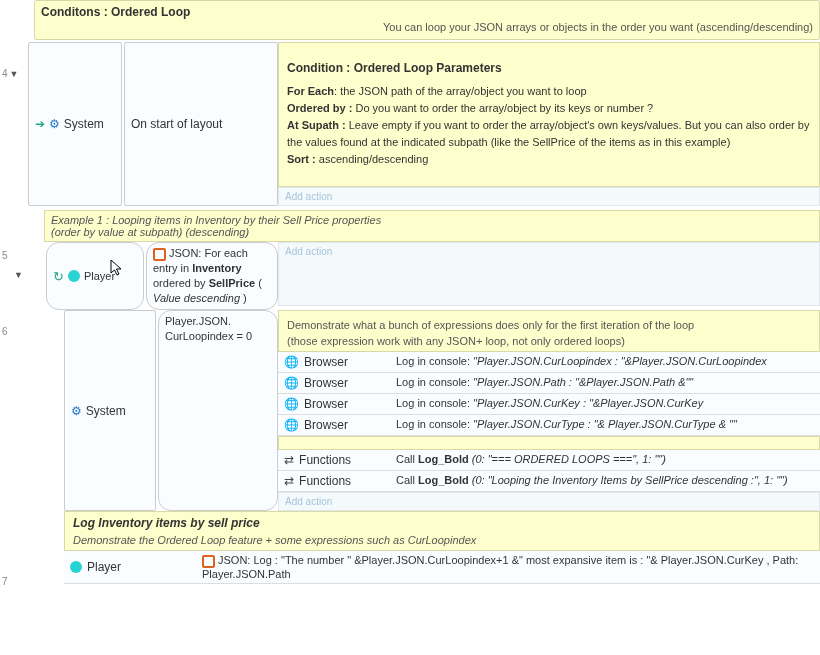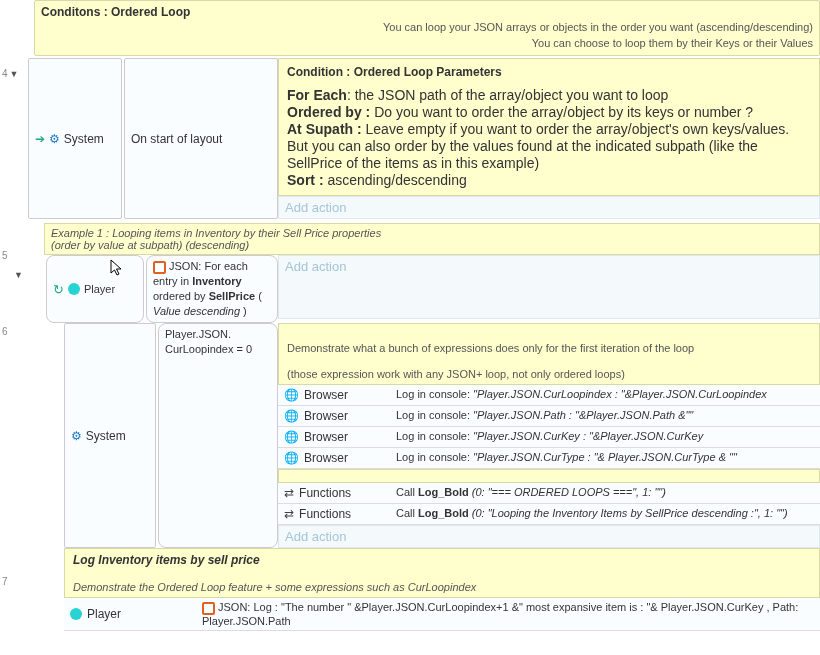--- a/index.html
+++ b/index.html
@@ -13,47 +13,47 @@
   .gutter-label { position: absolute; left: 2px; font-size: 10px; color: #888; display: flex; align-items: center; gap: 2px; }
   .caret { color: #555; font-size: 9px; }
 
   .content { margin-left: 28px; }
 
   .row { display: flex; align-items: stretch; }
   .left-col { width: 250px; flex-shrink: 0; }
   .right-col { flex: 1; }
 
   .obj-cell { border: 1px solid #ccc; border-radius: 2px; padding: 3px 6px; display: flex; align-items: center; gap: 4px; background: #fafdff; }
-  .obj-cell-small { border: 1px solid #ccc; border-radius: 8px; padding: 3px 6px; display: flex; align-items: flex-start; gap: 4px; background: #fafdff; font-size: 11px; }
+  .obj-cell-small { border: 1px solid #ccc; border-radius: 13px; padding: 3px 6px; display: flex; align-items: flex-start; gap: 4px; background: #fafdff; font-size: 11px; }
 
   .gear { color: #1e78c8; font-size: 12px; }
   .green-arrow { color: #2a8; font-size: 12px; }
   .loop-arrow { color: #2a8; font-size: 13px; }
   .teal-circle { width: 12px; height: 12px; background: #28d3d3; border-radius: 50%; display: inline-block; }
   .globe { color: #1e78c8; font-size: 12px; }
   .swap { color: #444; font-size: 12px; }
   .orange-box { width: 13px; height: 13px; border: 2px solid #e06020; border-radius: 2px; display: inline-block; }
 
-  .param-box { background: #ffffce; border: 1px solid #d9d9a8; padding: 6px 8px; }
+  .param-box { background: #ffffce; border: 1px solid #d9d9a8; padding: 18px 8px; }
   .param-title { font-weight: bold; margin-bottom: 8px; }
-  .param-line { font-size: 14px; line-height: 17px; color: #333; }
+  .param-line { font-size: 11px; line-height: 17px; color: #333; }
   .param-line b { font-weight: bold; }
 
-  .add-action { color: #a5c5d9; font-size: 13px; padding: 3px 6px; background: #f4f9fc; border: 1px solid #e0e8ee; }
+  .add-action { color: #a5c5d9; font-size: 10px; padding: 3px 6px; background: #f4f9fc; border: 1px solid #e0e8ee; }
 
   .example-box { background: #ffffce; border: 1px solid #d9d9a8; padding: 3px 6px; font-style: italic; color: #555; font-size: 11px; }
 
   .action-row { display: flex; border-bottom: 1px solid #ddd; background: #fafdff; }
   .action-icon-col { width: 112px; padding: 3px 6px; display: flex; align-items: center; gap: 5px; }
   .action-text-col { flex: 1; padding: 3px 6px; font-size: 11px; color: #333; }
   .ital { font-style: italic; }
 
   .header-yellow { background: #ffffce; border: 1px solid #d9d9a8; padding: 4px 8px; }
   .header-yellow .ht { font-weight: bold; }
-  .header-yellow .hs { font-size: 11px; color: #555; margin-top: 14px; }
+  .header-yellow .hs { font-size: 11px; color: #555; margin-top: 4px; }
 
   .spacer-yellow { height: 14px; background: #ffffce; border: 1px solid #d9d9a8; }
 
   .cursor-svg { position: absolute; width: 14px; height: 18px; pointer-events: none; }
 
   .flex-h { display: flex; }
   .mt2 { margin-top: 2px; }
 </style>
 </head>
 <body>
@@ -75,21 +75,20 @@
   <div class="gutter-label" style="top:576px;">
     <span>7</span>
   </div>
 </div>
 
 <div class="content">
 
   <div class="info-box" style="margin-left:6px;">
     <div class="info-title">Conditons : Ordered Loop</div>
     <div class="info-body">You can loop your JSON arrays or objects in the order you want (ascending/descending)</div>
-    <div class="info-body">You can choose to loop them by their Keys or their Values</div>
   </div>
 
   <div class="row mt2">
     <div class="left-col flex-h" style="gap:2px;">
       <div class="obj-cell" style="width:94px;">
         <span class="green-arrow">➔</span>
         <span class="gear">⚙</span>
         <span>System</span>
       </div>
       <div class="obj-cell" style="flex:1;">

